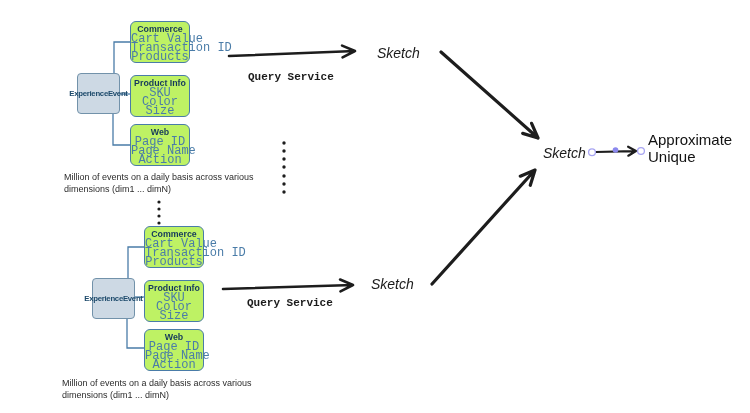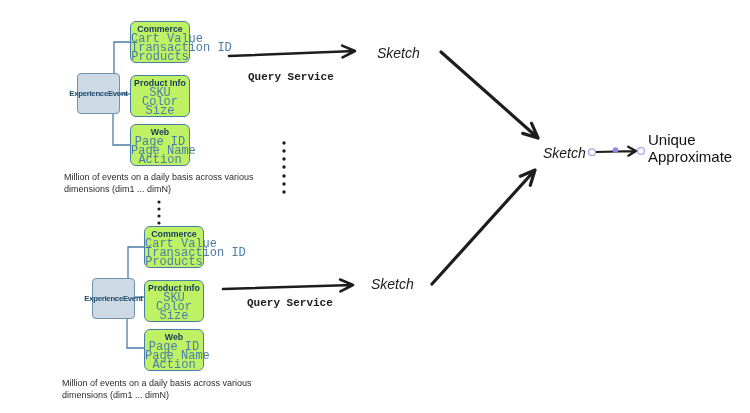--- a/index.html
+++ b/index.html
@@ -147,17 +147,17 @@
     <span>Million of events on a daily basis across various</span>
     <span>dimensions (dim1 ... dimN)</span>
   </div>
 
   <div class="flow-label query lbl-query-top">Query Service</div>
   <div class="flow-label query lbl-query-bottom">Query Service</div>
   <div class="flow-label sketch lbl-sketch-top">Sketch</div>
   <div class="flow-label sketch lbl-sketch-bottom">Sketch</div>
   <div class="flow-label sketch lbl-sketch-merged">Sketch</div>
   <div class="flow-label approx lbl-approx">
+    <span>Approximate</span>
     <span>Unique</span>
-    <span>Approximate</span>
   </div>
 
 </div>
 
 </body></html>

